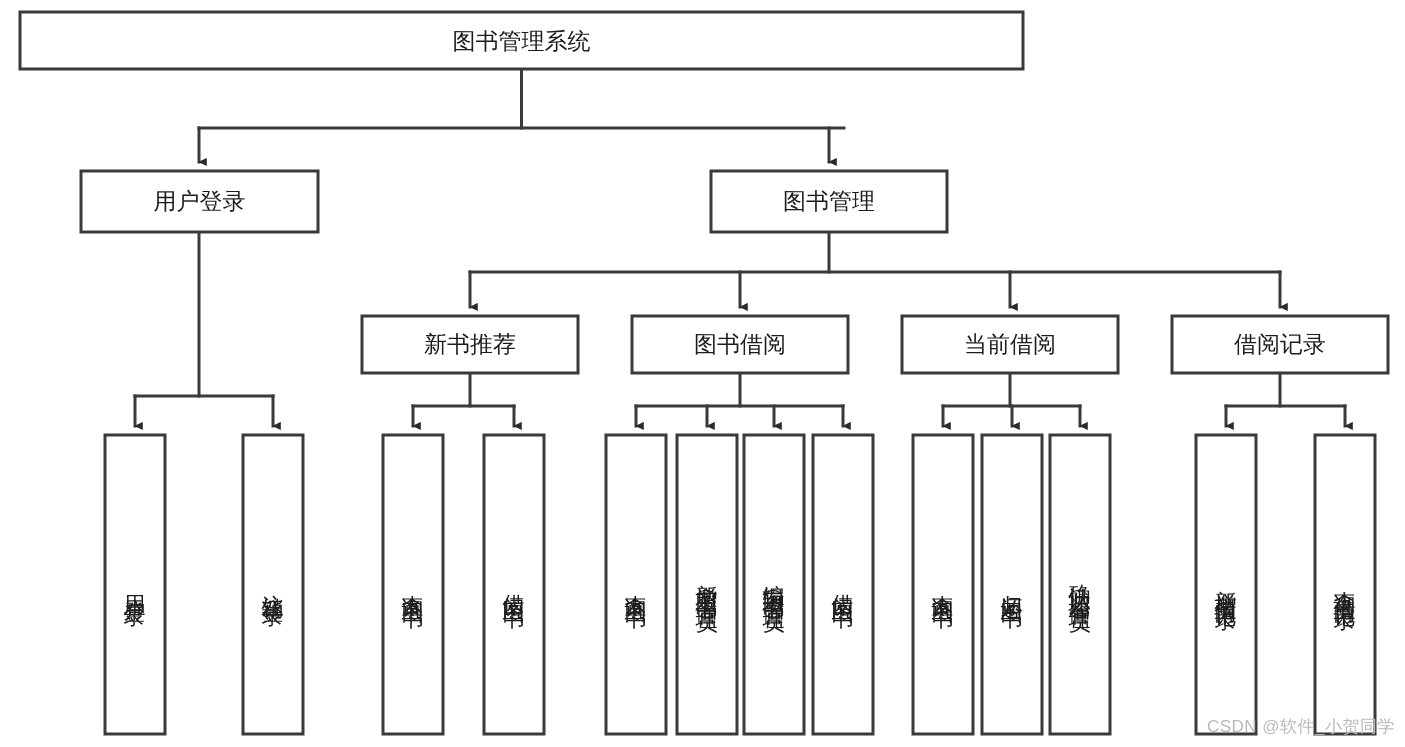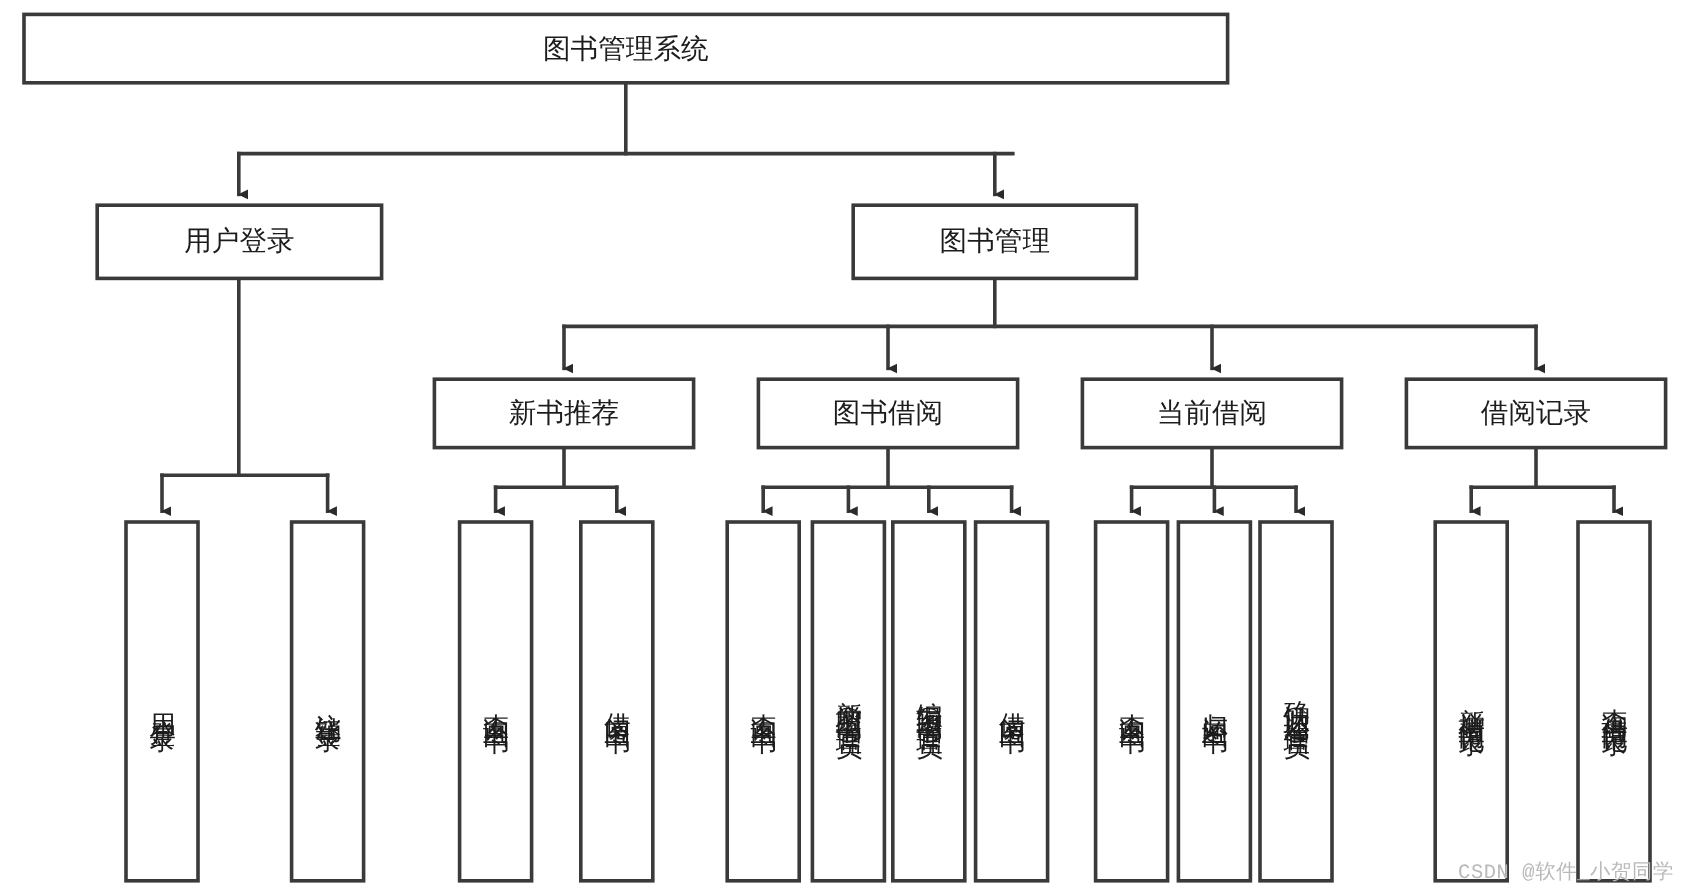--- a/index.html
+++ b/index.html
@@ -50,21 +50,21 @@
     fill: #1c1c1c;
     writing-mode: vertical-rl;
     text-orientation: upright;
     letter-spacing: 4px;
     dominant-baseline: central;
   }
   .watermark-text {
     position: absolute;
     right: 10px;
     bottom: 6px;
-    font-family: Liberation Mono, monospace;
+    font-family: Liberation Sans, sans-serif;
     font-size: 17px;
     color: #b9b9b9;
     white-space: nowrap;
     letter-spacing: 0.5px;
   }
 </style>
 </head>
 <body>
 
 <div id="diagram-root">

